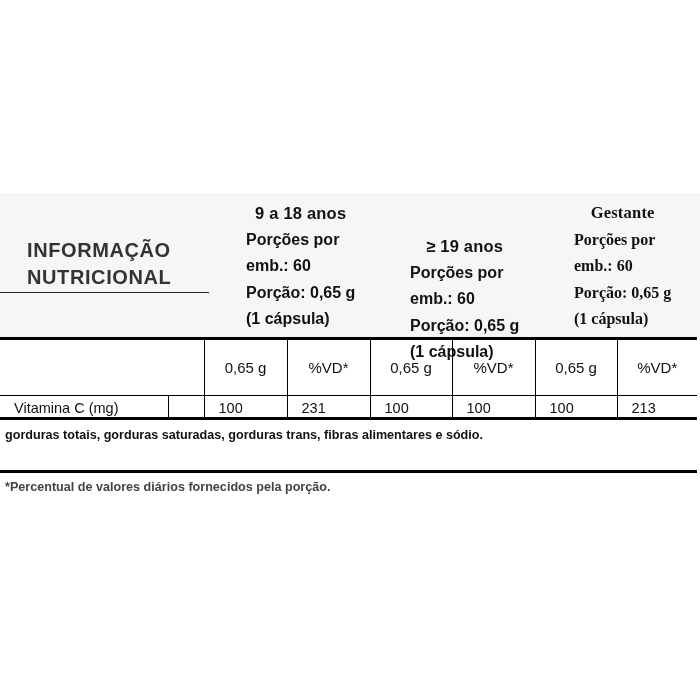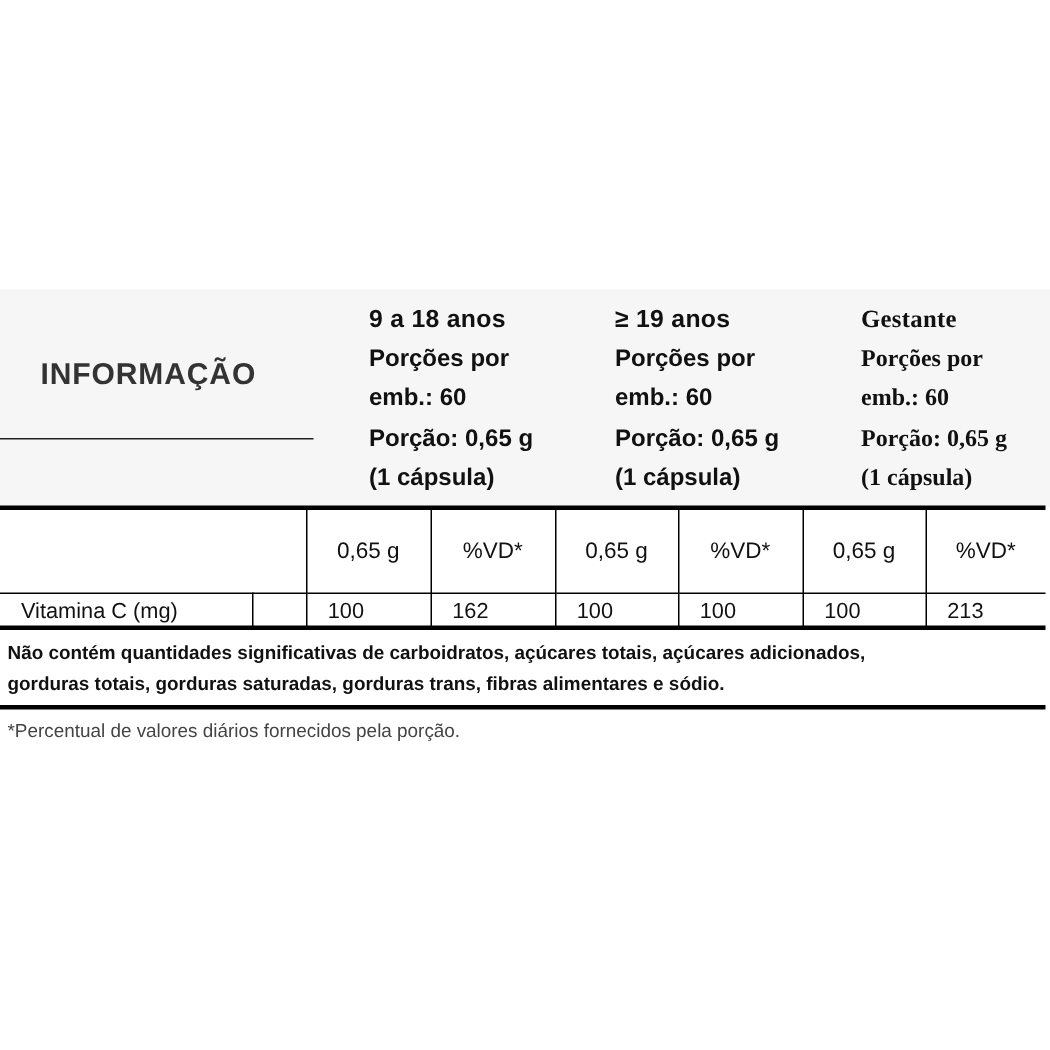--- a/index.html
+++ b/index.html
@@ -37,21 +37,21 @@
       background: #222;
     }
     .group-col {
       position: absolute;
       top: 200px;
       font-size: 16px;
       font-weight: bold;
       color: #111;
       line-height: 26.5px;
     }
-    .group-col .g-title { font-size: 16.5px; letter-spacing: 0.2px; }
+    .group-col .g-title { font-size: 16.5px; letter-spacing: 0.2px; text-align: center; }
 
     
     .rule-thick {
       position: absolute;
       left: 0; width: 697px; height: 3px;
       background: #000;
     }
     table.nutri {
       position: absolute;
       left: 0; top: 340px;
@@ -86,45 +86,46 @@
       width: 690px;
       font-size: 12.6px;
       font-weight: bold;
       line-height: 21px;
       color: #111;
     }
     .footnote {
       position: absolute;
       left: 5px; top: 480px;
       font-size: 12.6px;
-      font-weight: normal;
+      font-weight: bold;
       color: #444;
     }
   </style>
 </head>
 <body>
 
 <div class="page">
 
   <div class="header-band"></div>
 
   <div class="title-block">
     <div>INFORMAÇÃO</div>
+    <div>NUTRICIONAL</div>
   </div>
   <div class="title-underline"></div>
 
   <div class="group-col" style="left:246px;">
     <div class="g-title">9 a 18 anos</div>
     <div>Porções por</div>
     <div>emb.: 60</div>
     <div>Porção: 0,65 g</div>
     <div>(1 cápsula)</div>
   </div>
 
-  <div class="group-col" style="left:410px;">
+  <div class="group-col" style="left:410px;margin-top:33px;">
     <div class="g-title">≥ 19 anos</div>
     <div>Porções por</div>
     <div>emb.: 60</div>
     <div>Porção: 0,65 g</div>
     <div>(1 cápsula)</div>
   </div>
 
   <div class="group-col" style="left:574px;font-family:Liberation Serif, serif;">
     <div class="g-title">Gestante</div>
     <div>Porções por</div>
@@ -153,33 +154,32 @@
       <td>%VD*</td>
       <td>0,65 g</td>
       <td>%VD*</td>
       <td>0,65 g</td>
       <td>%VD*</td>
     </tr>
     <tr>
       <td class="label">Vitamina C (mg)</td>
       <td></td>
       <td>100</td>
-      <td>162</td>
+      <td>231</td>
       <td>100</td>
       <td>100</td>
       <td>100</td>
       <td>213</td>
     </tr>
   </tbody>
     </table>
 
   <div class="rule-thick" style="top:417px;"></div>
 
   <div class="disclaimer">
-    <div>Não contém quantidades significativas de carboidratos, açúcares totais, açúcares adicionados,</div>
     <div>gorduras totais, gorduras saturadas, gorduras trans, fibras alimentares e sódio.</div>
   </div>
 
   <div class="rule-thick" style="top:470px;"></div>
 
   <div class="footnote">*Percentual de valores diários fornecidos pela porção.</div>
 
 </div>
 
 </body></html>

